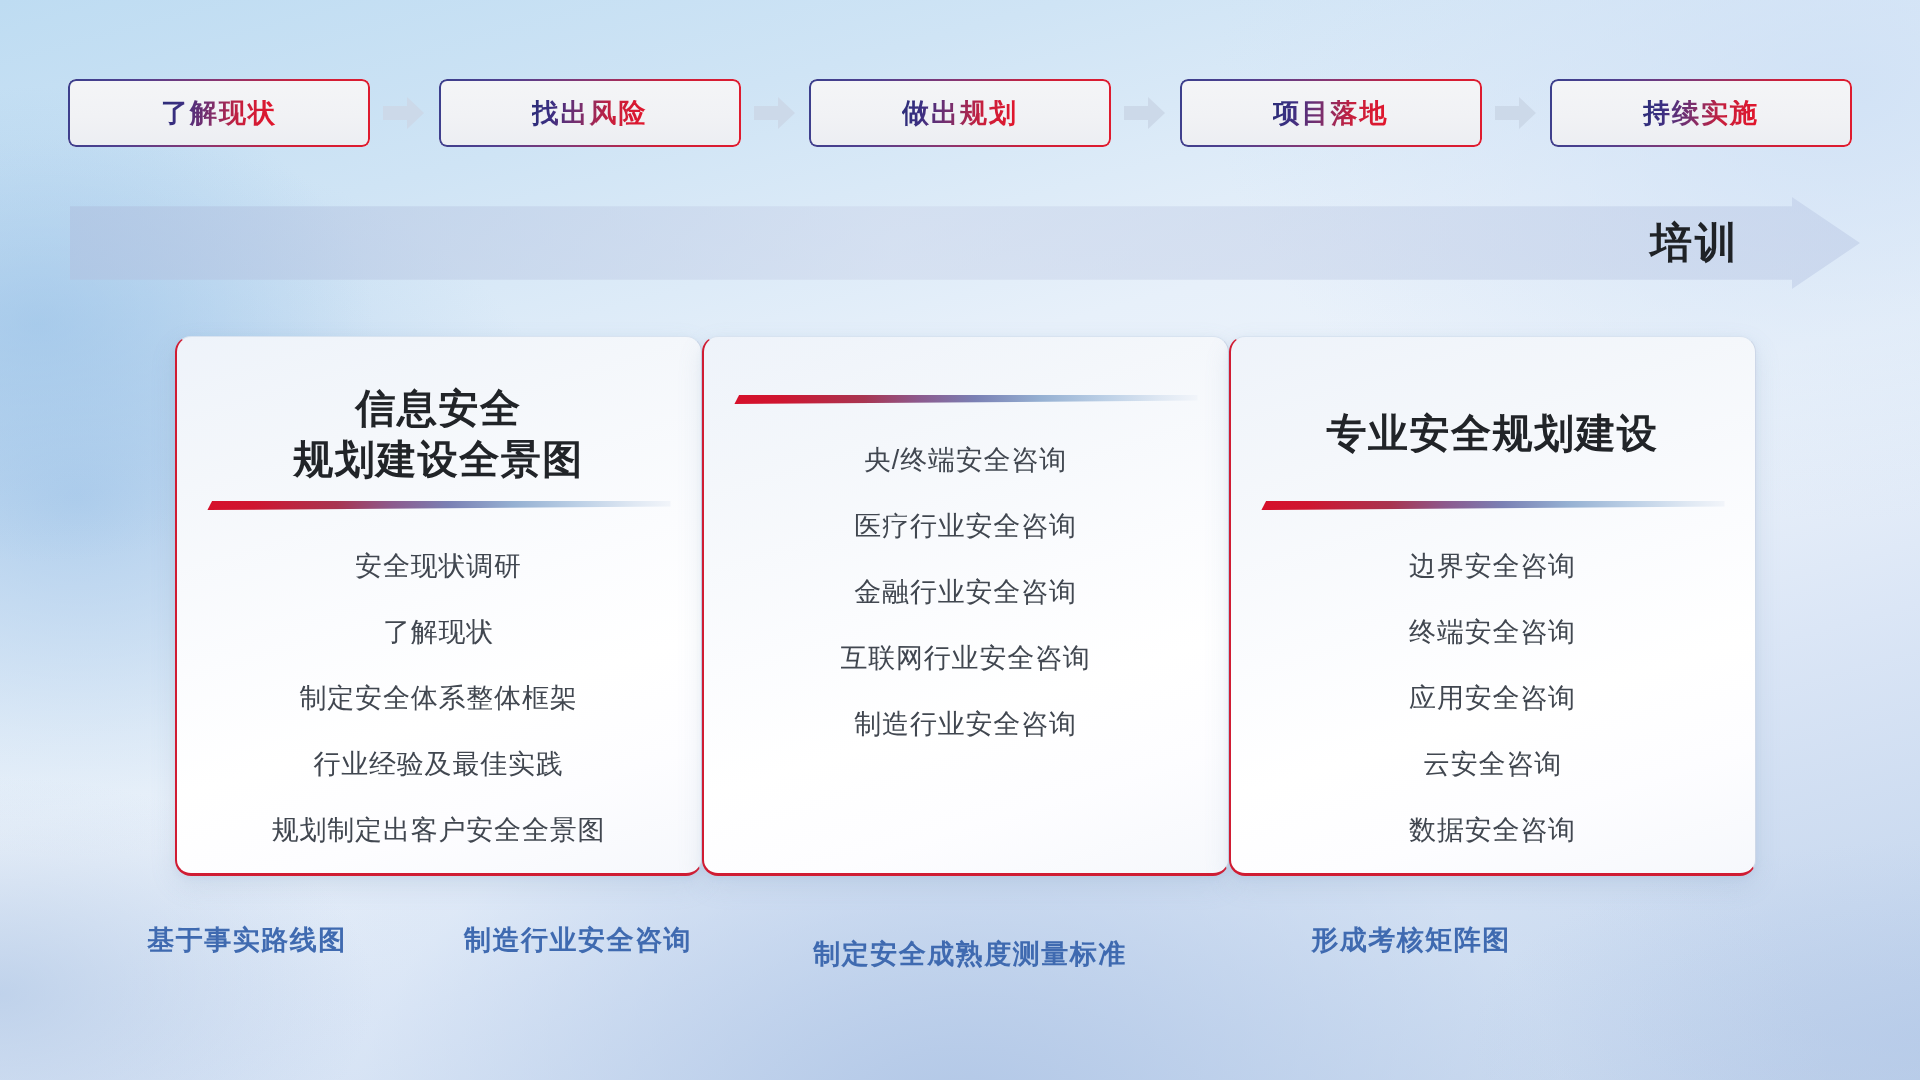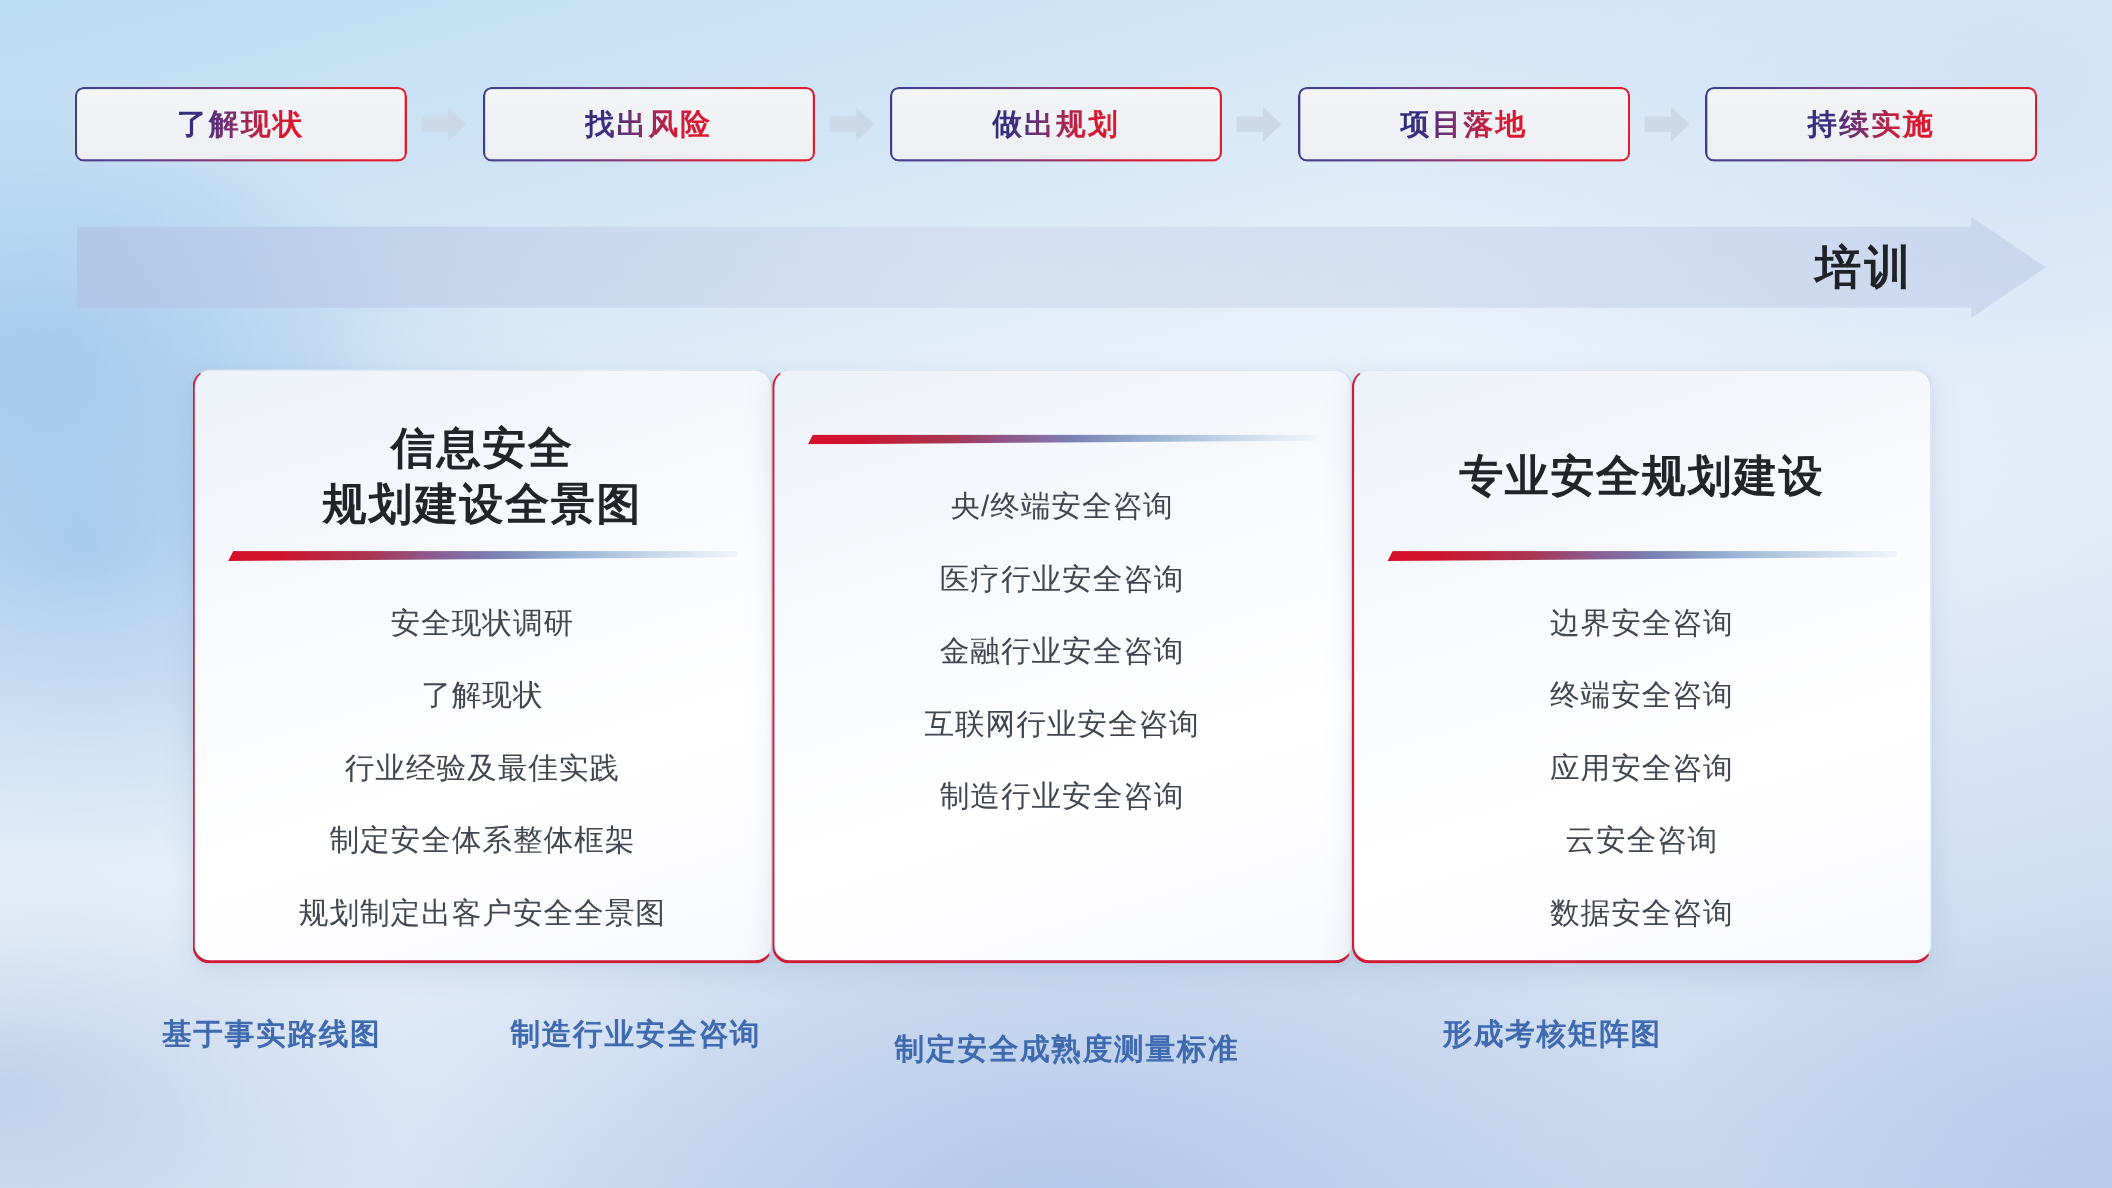--- a/index.html
+++ b/index.html
@@ -234,22 +234,22 @@
       <div class="card-title">
         <span class="ln">信息安全</span>
         <span class="ln">规划建设全景图</span>
       </div>
       <div class="divider">
         <div class="divider-bar"></div>
       </div>
       <div class="card-list">
         <div class="card-list-item">安全现状调研</div>
         <div class="card-list-item">了解现状</div>
+        <div class="card-list-item">制定安全体系整体框架</div>
         <div class="card-list-item">行业经验及最佳实践</div>
-        <div class="card-list-item">制定安全体系整体框架</div>
         <div class="card-list-item">规划制定出客户安全全景图</div>
       </div>
     </div>
     <div class="card">
       <div class="divider">
         <div class="divider-bar"></div>
       </div>
       <div class="card-list">
         <div class="card-list-item">央/终端安全咨询</div>
         <div class="card-list-item">医疗行业安全咨询</div>

